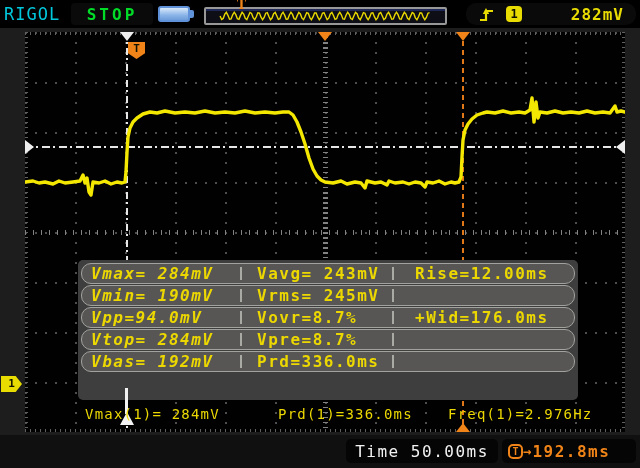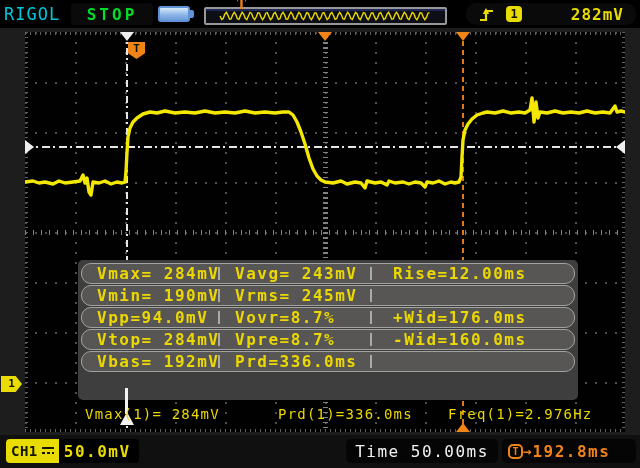--- a/index.html
+++ b/index.html
@@ -71,21 +71,21 @@
     border-bottom:13px solid #f2f2f2;border-left:7px solid transparent;border-right:7px solid transparent;}
 
   .wave{position:absolute;inset:0;z-index:3;}
 
   
   .panel{position:absolute;left:53px;top:228px;width:500px;height:140px;background:#3e3e3e;border-radius:5px;
     padding:2px 3px;z-index:4;}
   .mrow{height:21px;margin:1px 0;background:#575655;border:1px solid #a2a29e;border-radius:10px;
     display:flex;align-items:center;}
   .cell{font-size:16px;font-weight:bold;color:#ecd800;letter-spacing:1.5px;white-space:pre;}
-  .c1{width:136px;padding-left:15px;flex:none;}
+  .c1{width:158px;padding-left:9px;flex:none;font-style:italic;}
   .c2{width:150px;padding-left:15px;flex:none;}
   .c3{flex:1;padding-left:21px;}
   .sep{width:2px;height:13px;background:#aaaaa4;flex:none;}
 
   .readout{position:absolute;top:374px;font-size:14px;font-weight:normal;color:#ecd800;letter-spacing:1.2px;
     white-space:pre;z-index:6;}
   .r1{left:60px;} .r2{left:253px;} .r3{left:423px;}
 
   .ch-tag{position:absolute;left:1px;top:348px;width:21px;height:16px;background:#e8dc00;z-index:6;
     clip-path:polygon(0 0,70% 0,100% 50%,70% 100%,0 100%);
@@ -188,46 +188,38 @@
             <span class="sep"></span>
           <span class="cell c2">Vovr=8.7%</span>
             <span class="sep"></span>
           <span class="cell c3">+Wid=176.0ms</span>
         </div>
         <div class="mrow">
           <span class="cell c1">Vtop= 284mV</span>
             <span class="sep"></span>
           <span class="cell c2">Vpre=8.7%</span>
             <span class="sep"></span>
-          <span class="cell c3">-Wid=160.0ms</span>
         </div>
         <div class="mrow">
           <span class="cell c1">Vbas= 192mV</span>
             <span class="sep"></span>
           <span class="cell c2">Prd=336.0ms</span>
             <span class="sep"></span>
         </div>
       </div>
 
       <span class="readout r1">Vmax(1)= 284mV</span>
       <span class="readout r2">Prd(1)=336.0ms</span>
       <span class="readout r3">Freq(1)=2.976Hz</span>
     </div>
 
     <div class="ch-tag">1</div>
   </div>
 
   <div class="bottombar">
-    <div class="ch-pill">
-      <span class="ch-badge">
-        <span class="lbl">CH1</span>
-        <span class="dc-icon"></span>
-      </span>
-      <span class="ch-scale">50.0mV</span>
-    </div>
     <div class="time-pill">Time 50.00ms</div>
     <div class="off-pill">
       <span class="tbox">T</span>
       <span class="tarrow">→</span>
       <span class="off-val">192.8ms</span>
     </div>
   </div>
 </div>
 
 </body></html>

